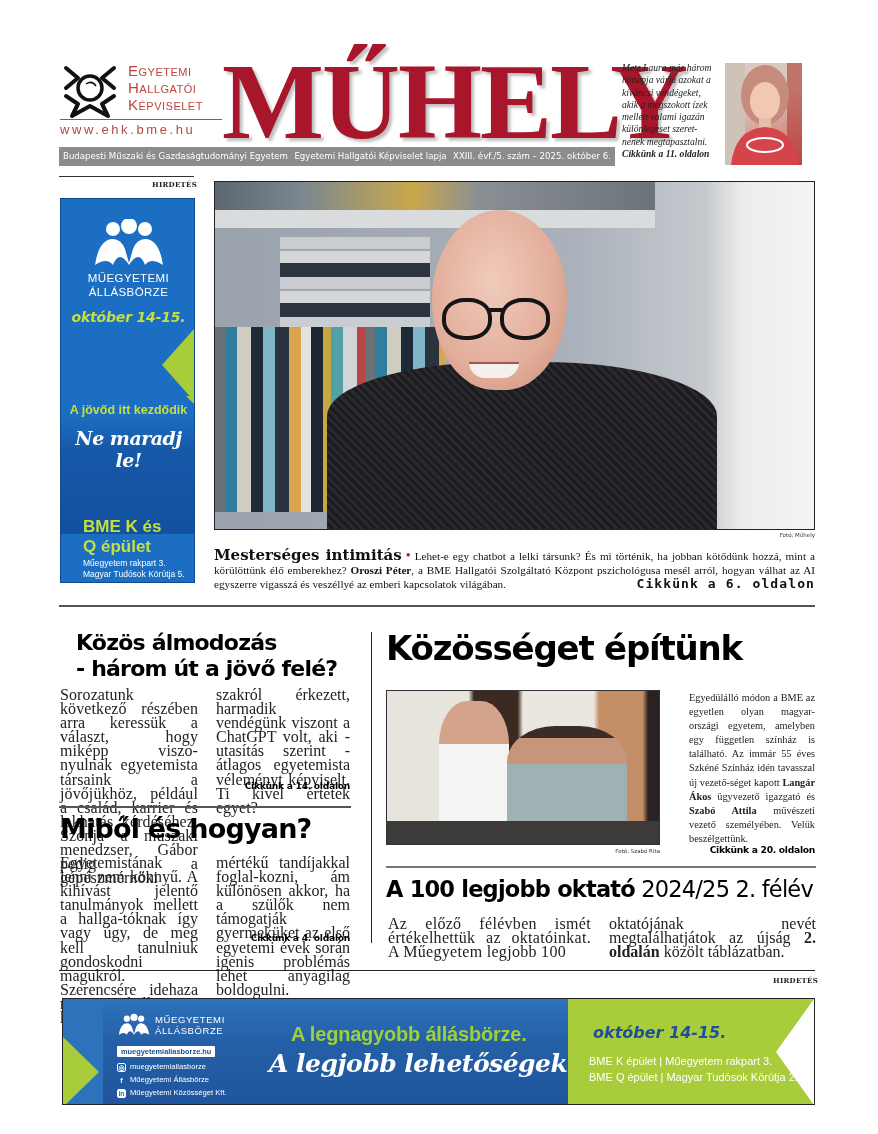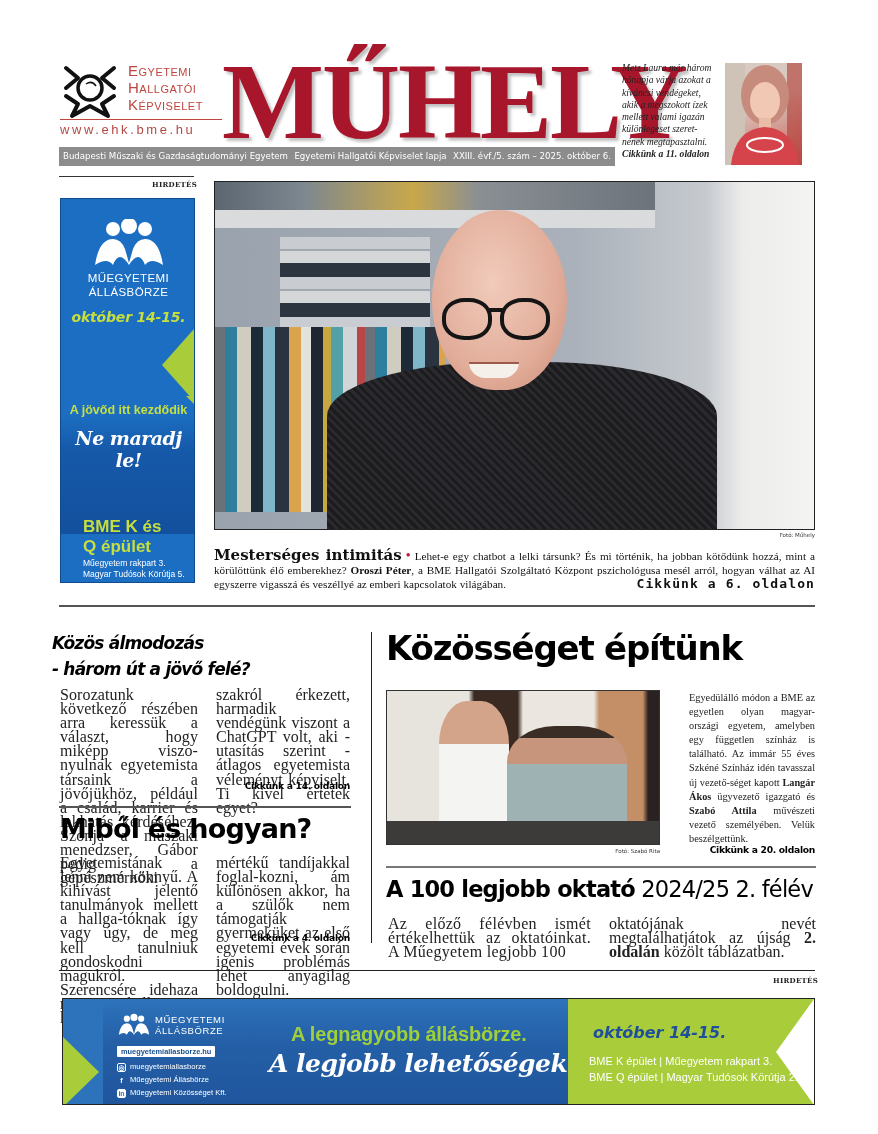--- a/index.html
+++ b/index.html
@@ -54,21 +54,21 @@
   
   .lead { left: 214px; top: 548px; width: 601px; font-family: "Liberation Serif", serif; font-size: 11.2px; line-height: 14.2px; text-align: justify; }
   .lead-title { font-family: "DejaVu Serif", serif; font-weight: bold; font-size: 15px; }
   .lead-bullet { color: #c0143c; font-size: 14px; padding: 0 4px; }
   .lead-more { float: right; font-family: "DejaVu Sans Mono", monospace; font-weight: bold; font-size: 13px; letter-spacing: 1.1px; margin-top: 0px; }
 
   .hr-full { left: 59px; top: 605px; width: 756px; height: 2px; background: #555; }
 
   
   .h-sans { font-family: "DejaVu Sans", sans-serif; font-weight: bold; color: #000; letter-spacing: -0.8px; }
-  .a1-title { left: 52px; top: 630px; width: 300px; font-size: 17px; line-height: 26px; font-style: italic; }
+  .a1-title { left: 76px; top: 630px; width: 300px; font-size: 22px; line-height: 26px; }
   .col-text { font-family: "Liberation Serif", serif; font-size: 16px; line-height: 14.1px; color: #222; text-align: justify; }
   .a1-colA { left: 60px; top: 688px; width: 138px; }
   .a1-colB { left: 216px; top: 688px; width: 134px; }
   .more-sans { font-family: "DejaVu Sans", sans-serif; font-weight: bold; font-size: 9.2px; color: #000; text-align: right; letter-spacing: -0.3px; }
   .a1-more { left: 216px; top: 780px; width: 134px; }
 
   .hr-left2 { left: 59px; top: 806px; width: 292px; height: 2px; background: #555; }
   .a2-title { left: 60px; top: 812px; width: 300px; font-size: 27px; line-height: 34px; }
   .a2-colA { left: 60px; top: 856px; width: 138px; }
   .a2-colB { left: 216px; top: 856px; width: 134px; }

